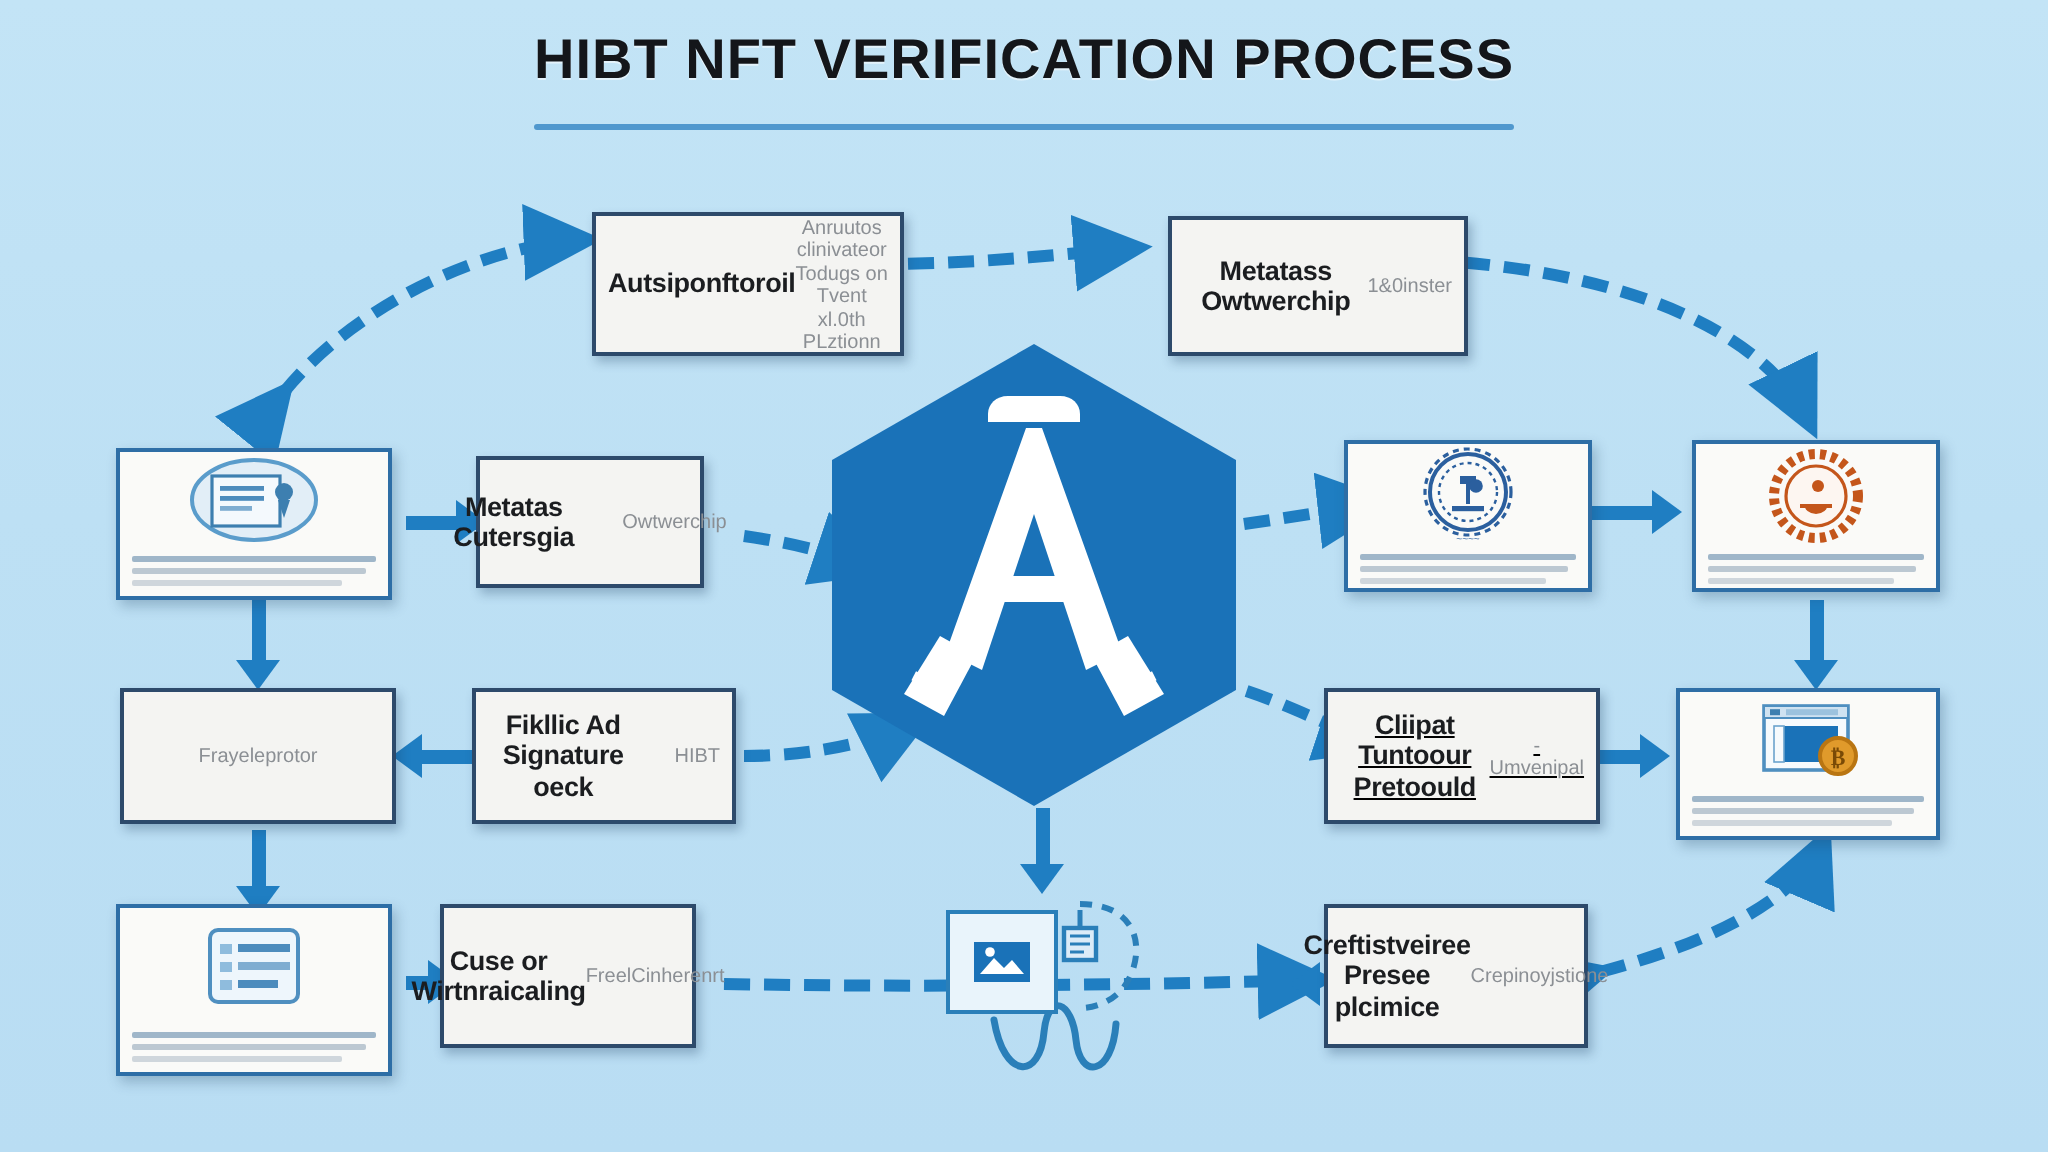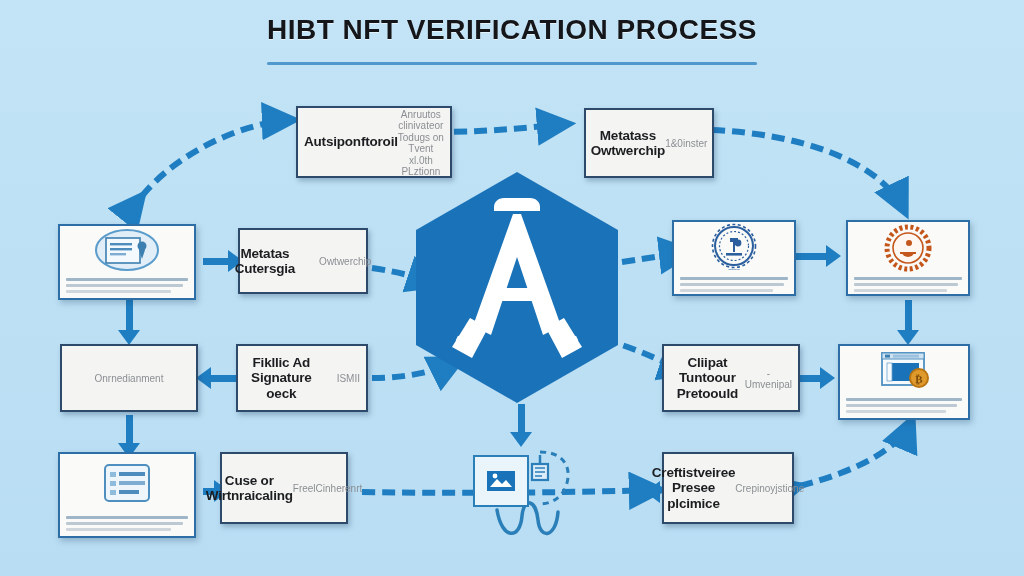--- a/index.html
+++ b/index.html
@@ -169,40 +169,40 @@
       <path d="M152,148 l-18,10 16,30 20,-11 z"></path>
       <rect x="146" y="170" width="20" height="5" transform="rotate(-27 156 172)"></rect>
     </g>
   </svg>
 
   <div class="node" style="left:296px;top:106px;width:156px;height:72px;">
     <div class="ttl">Autsiponftoroil</div>
     <div class="sub">Anruutos clinivateor Todugs on Tvent xl.0th PLztionn</div>
   </div>
 
-  <div class="node" style="left:584px;top:108px;width:130px;height:70px;">
+  <div class="node" style="left:584px;top:108px;width:150px;height:70px;">
     <div class="ttl">Metatass Owtwerchip</div>
     <div class="sub">1&amp;0inster</div>
   </div>
 
-  <div class="node" style="left:238px;top:228px;width:130px;height:66px;gap:24px;">
+  <div class="node" style="left:238px;top:228px;width:114px;height:66px;gap:24px;">
     <div class="ttl">Metatas Cutersgia</div>
     <div class="sub">Owtwerchip</div>
   </div>
 
   <div class="node" style="left:60px;top:344px;width:138px;height:68px;">
-    <div class="sub">Onrnedianment</div>
+    <div class="sub">Frayeleprotor</div>
   </div>
 
   <div class="node" style="left:236px;top:344px;width:132px;height:68px;gap:18px;">
     <div class="ttl">Fikllic Ad Signature oeck</div>
-    <div class="sub">ISMII</div>
-  </div>
-
-  <div class="node" style="left:662px;top:344px;width:138px;height:68px;">
+    <div class="sub">HIBT</div>
+  </div>
+
+  <div class="node" style="left:662px;top:344px;width:138px;height:68px;text-decoration:underline;">
     <div class="ttl">Cliipat Tuntoour Pretoould</div>
     <div class="sub">-Umvenipal</div>
   </div>
 
   <div class="node" style="left:662px;top:452px;width:132px;height:72px;">
     <div class="ttl">Creftistveiree Presee plcimice</div>
     <div class="sub">Crepinoyjstione</div>
   </div>
 
   <div class="node" style="left:220px;top:452px;width:128px;height:72px;">

